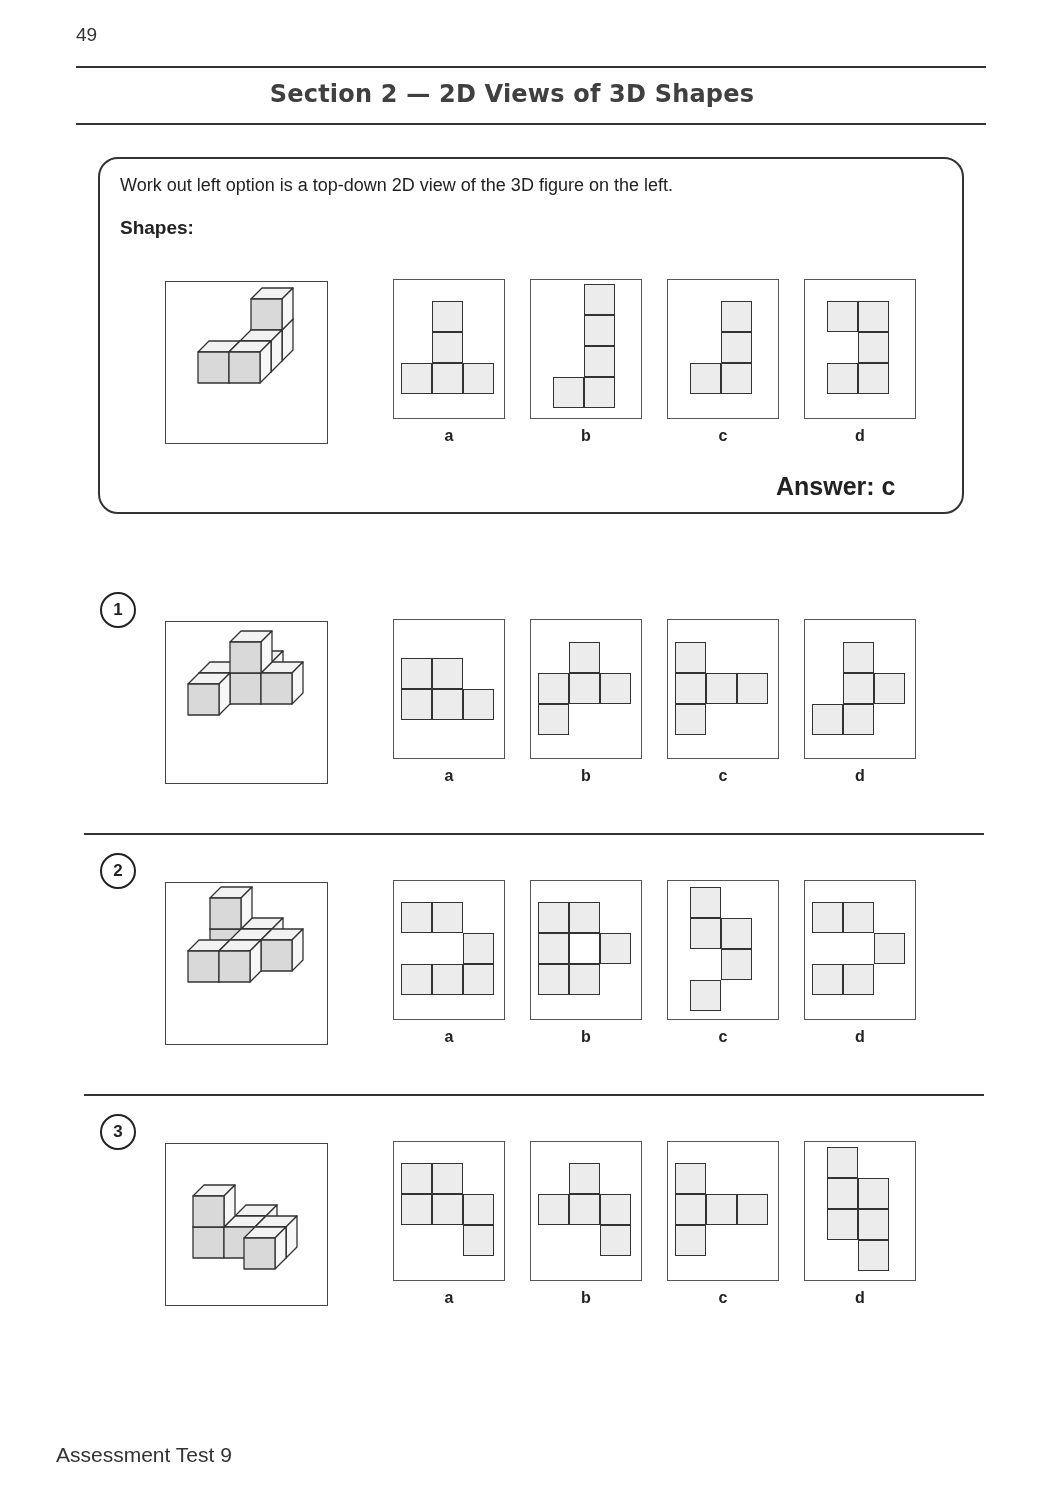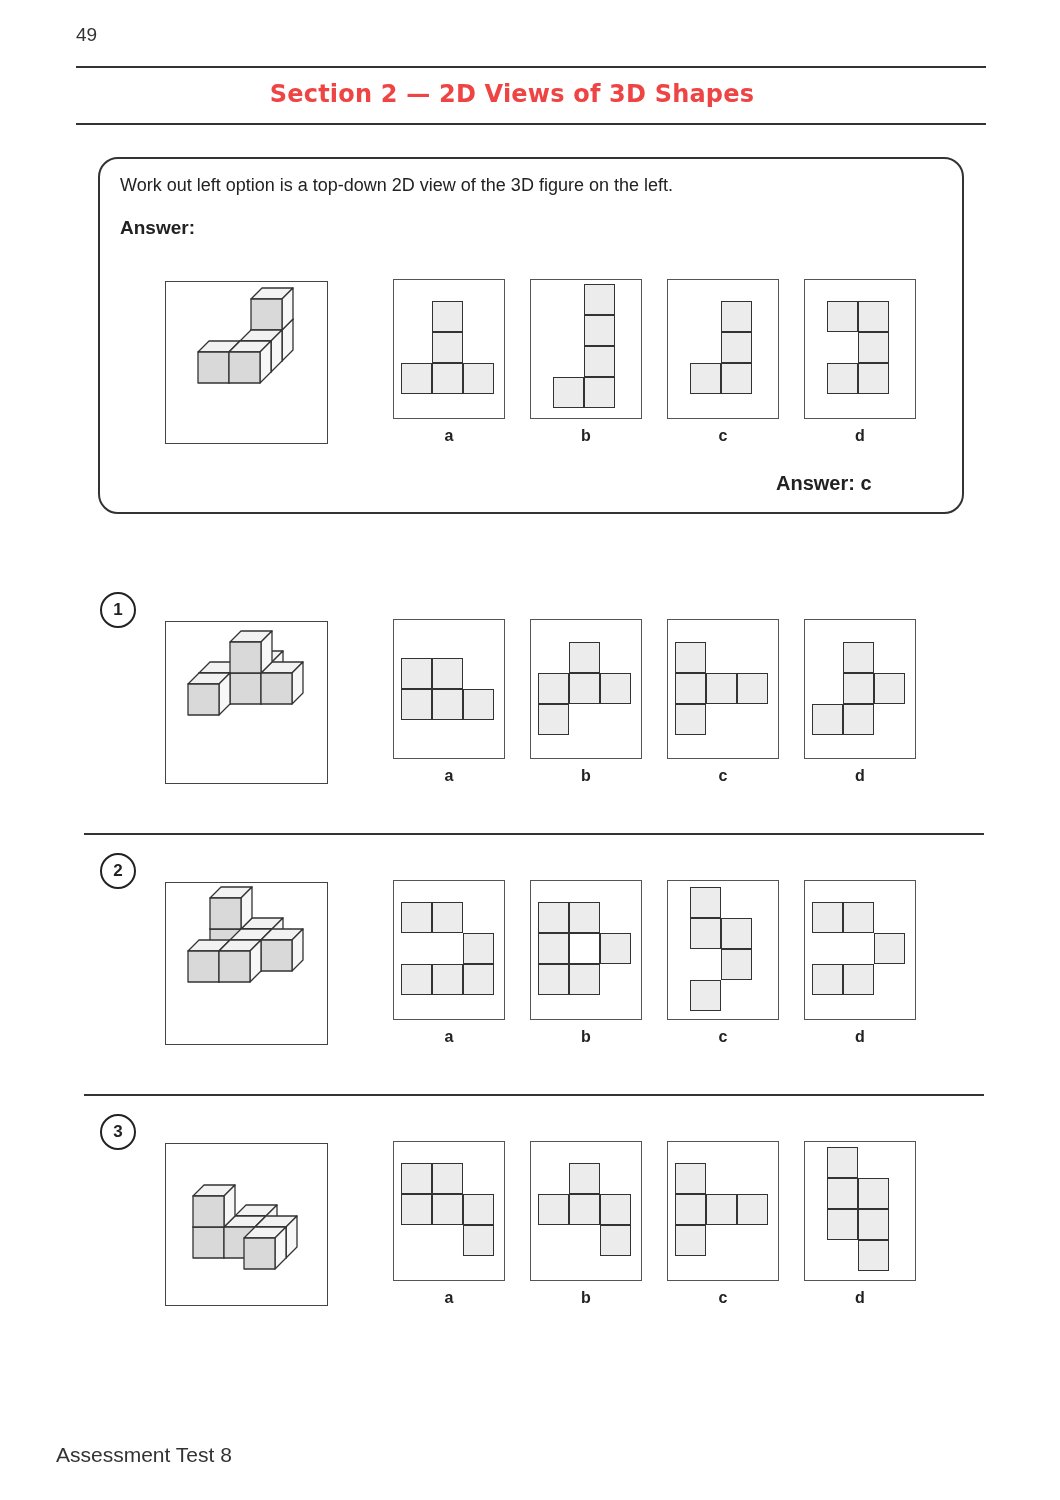--- a/index.html
+++ b/index.html
@@ -1,44 +1,44 @@
 <!DOCTYPE html>
 <html><head>
 <meta charset="utf-8">
 <style>
   html,body{margin:0;padding:0;background:#fff;}
   body{width:1060px;height:1500px;position:relative;overflow:hidden;font-family:"DejaVu Sans",sans-serif;color:#222;}
   .abs{position:absolute;}
   .page-num{left:76px;top:24px;font-size:19px;color:#333;font-family:"Liberation Sans",sans-serif;}
   .rule{height:2px;background:#333;}
-  .title{left:0;width:1024px;top:80px;text-align:center;font-size:24px;font-weight:bold;color:#ef4444;font-family:"DejaVu Sans",sans-serif;letter-spacing:0.2px;}
+  .title{left:0;width:1024px;top:80px;text-align:center;font-size:24px;font-weight:bold;color:#404040;font-family:"DejaVu Sans",sans-serif;letter-spacing:0.2px;}
   .instr-box{left:98px;top:157px;width:862px;height:353px;border:2px solid #333;border-radius:20px;}
   .instr-text{left:120px;top:175px;font-size:18px;color:#222;font-family:"Liberation Sans",sans-serif;}
   .example-label{left:120px;top:217px;font-size:19px;font-weight:bold;color:#222;font-family:"Liberation Sans",sans-serif;}
-  .answer{left:776px;top:472px;font-size:20px;font-weight:bold;color:#222;font-family:"Liberation Sans",sans-serif;}
+  .answer{left:776px;top:472px;font-size:25px;font-weight:bold;color:#222;font-family:"Liberation Sans",sans-serif;}
   .fig-box{width:163px;height:163px;border:1.5px solid #444;box-sizing:border-box;background:#fff;}
   .opt-box{width:112px;height:140px;border:1.5px solid #555;box-sizing:border-box;background:#fff;}
   .opt-label{width:112px;text-align:center;font-size:16px;font-weight:bold;color:#222;font-family:"Liberation Sans",sans-serif;}
   .cell{position:absolute;width:31px;height:31px;box-sizing:border-box;border:1.5px solid #333;background:#ececec;}
   .cell.empty{background:#fff;}
   .qnum{width:36px;height:36px;border:2px solid #222;border-radius:50%;box-sizing:border-box;display:flex;align-items:center;justify-content:center;font-size:17px;font-weight:bold;font-family:"Liberation Sans",sans-serif;}
   .footer{left:56px;top:1443px;font-size:21px;color:#333;font-family:"Liberation Sans",sans-serif;}
   svg{position:absolute;left:0;top:0;}
 </style>
 </head>
 <body>
 
 <div class="abs page-num">49</div>
 <div class="abs rule" style="left:76px;top:66px;width:910px;"></div>
 <div class="abs title">Section 2 — 2D Views of 3D Shapes</div>
 <div class="abs rule" style="left:76px;top:123px;width:910px;"></div>
 
 <div class="abs instr-box"></div>
 <div class="abs instr-text">Work out left option is a top-down 2D view of the 3D figure on the left.</div>
-<div class="abs example-label">Answer:</div>
+<div class="abs example-label">Shapes:</div>
 <div class="abs answer">Answer: c</div>
 
 <div class="abs rule" style="left:84px;top:833px;width:900px;height:1.5px;"></div>
 <div class="abs rule" style="left:84px;top:1094px;width:900px;height:1.5px;"></div>
 
 <div id="questions">
     <div class="abs fig-box" style="left: 165px; top: 281px;"></div>
     <div class="abs opt-box" style="left: 393px; top: 279px;">
       <div class="cell" style="left: 37.5px; top: 20.5px;"></div>
       <div class="cell" style="left: 37.5px; top: 51.5px;"></div>
@@ -254,13 +254,13 @@
         <polygon points="193,1196 204,1185 235,1185 224,1196" fill="#f2f2f2" stroke="#333333" stroke-width="1.3" stroke-linejoin="round"></polygon>
         <polygon points="224,1196 235,1185 235,1216 224,1227" fill="#f7f7f7" stroke="#333333" stroke-width="1.3" stroke-linejoin="round"></polygon>
         <polygon points="193,1196 224,1196 224,1227 193,1227" fill="#d9d9d9" stroke="#333333" stroke-width="1.3" stroke-linejoin="round"></polygon>
         <polygon points="244,1238 255,1227 286,1227 275,1238" fill="#f2f2f2" stroke="#333333" stroke-width="1.3" stroke-linejoin="round"></polygon>
         <polygon points="275,1238 286,1227 286,1258 275,1269" fill="#f7f7f7" stroke="#333333" stroke-width="1.3" stroke-linejoin="round"></polygon>
         <polygon points="244,1238 275,1238 275,1269 244,1269" fill="#d9d9d9" stroke="#333333" stroke-width="1.3" stroke-linejoin="round"></polygon>
       </g>
     </svg>
   </div>
 
-<div class="abs footer">Assessment Test 8</div>
+<div class="abs footer">Assessment Test 9</div>
 
 </body></html>

